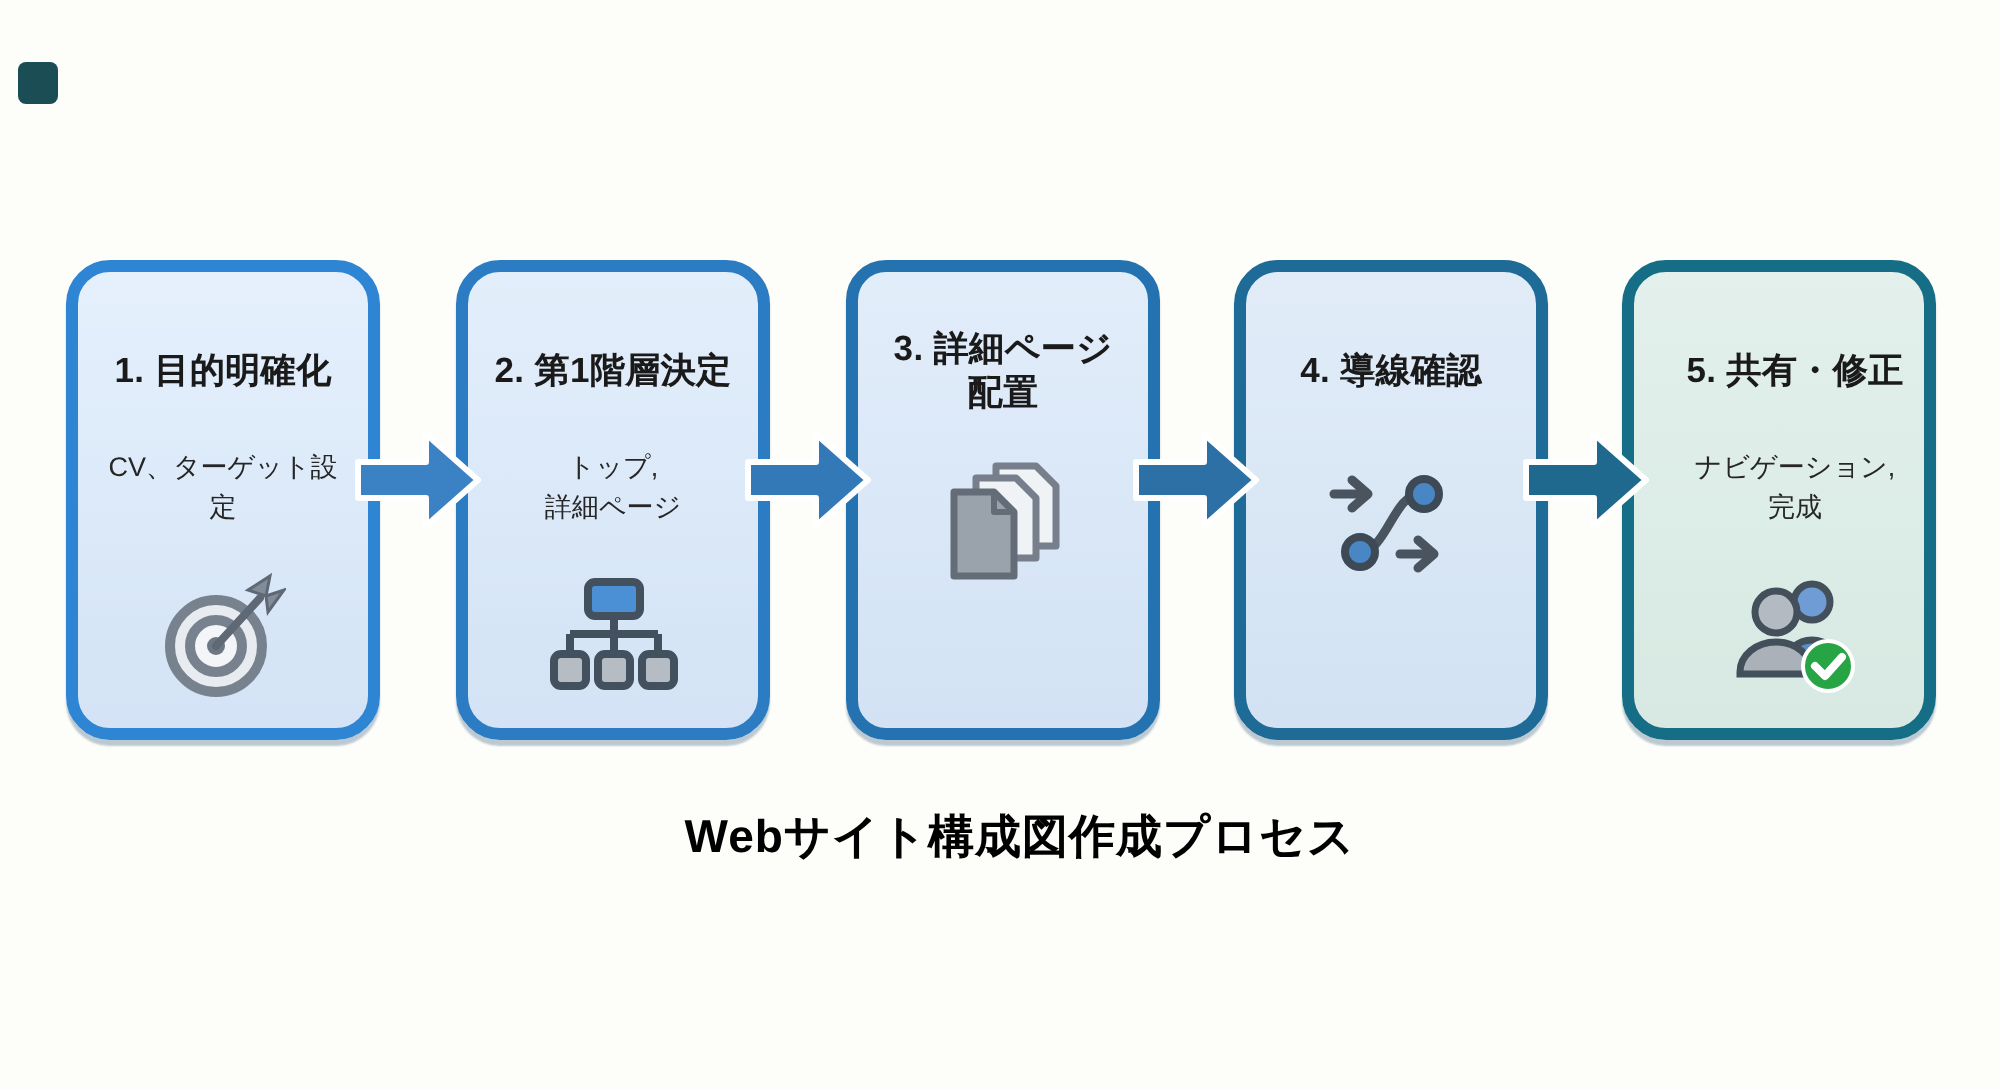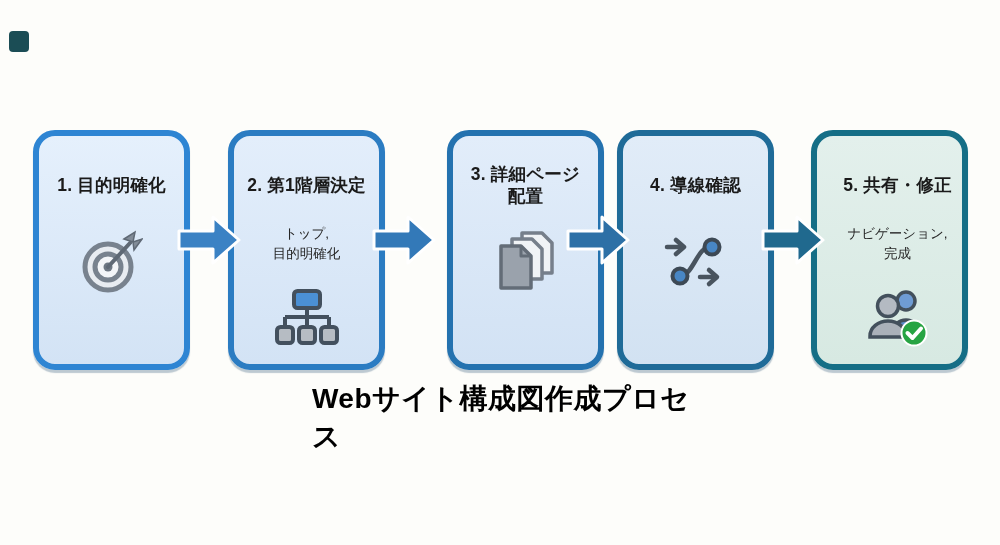--- a/index.html
+++ b/index.html
@@ -22,21 +22,21 @@
     box-sizing: border-box;
     border: 6px solid var(--bc, #2e85d3);
     border-radius: 22px;
     background: linear-gradient(180deg, var(--bg1, #e5f0fc), var(--bg2, #d3e3f5));
     box-shadow: 0 3px 1px rgba(25, 70, 105, 0.28);
     display: flex; flex-direction: column; align-items: center;
     padding: 20px 4px 0 4px;
   }
   .card.p1 { left: 33px; }
   .card.p2 { left: 228px; }
-  .card.p3 { left: 447px; }
+  .card.p3 { left: 423px; border-radius: 20px; }
   .card.p4 { left: 617px; }
   .card.p5 { left: 811px; padding-left: 20px; }
 
   .card-title {
     height: 60px; display: flex; align-items: center; justify-content: center;
     font-size: 17.5px; font-weight: bold; color: #1a1a1a;
     text-align: center; white-space: pre-line; line-height: 1.25;
     letter-spacing: 0.2px;
   }
   .card-sub {
@@ -58,48 +58,50 @@
   .arrow.a4 { left: 761px; }
 
   .caption-row {
     position: absolute; left: 0; right: 0; top: 403px; height: 30px;
     display: flex; align-items: center; justify-content: center; gap: 22px;
   }
   .caption-line { height: 2px; border-radius: 1px; }
   .caption-line.left  { width: 298px; }
   .caption-line.right { width: 278px; }
   .caption-text {
-    font-size: 28px; font-weight: bold; letter-spacing: 0.5px;
+    font-size: 23px; font-weight: bold; letter-spacing: 0.5px;
   }
 </style>
 </head>
 <body style="background: rgb(253, 253, 250);">
 
 <div class="stage">
 
   <div class="corner-mark" style="background: rgb(27, 77, 85);"></div>
 
   <div class="card p1" style="--bc: #2e85d3; --bg1: #e5f0fc; --bg2: #d3e3f5;">
     <div class="card-title">1. 目的明確化</div>
+    <div class="card-sub">CV、ターゲット設
+定</div>
     <div class="card-icon">
       <svg width="62" height="66" viewBox="0 0 62 66">
         <circle cx="27" cy="38" r="23" fill="#e8ecf1" stroke="#78828e" stroke-width="5"></circle>
         <circle cx="27" cy="38" r="13" fill="#f3f5f8" stroke="#78828e" stroke-width="5"></circle>
         <circle cx="27" cy="38" r="4.5" fill="#6d7783"></circle>
         <line x1="27" y1="38" x2="49" y2="14" stroke="#5f6975" stroke-width="4" stroke-linecap="round"></line>
         <path d="M43,10 L54,3 L52,13 Z" fill="#828c98" stroke="#5f6975" stroke-width="1.5"></path>
         <path d="M52,13 L61,10 L53,21 Z" fill="#828c98" stroke="#5f6975" stroke-width="1.5"></path>
       </svg>
     </div>
   </div>
 
   <div class="card p2" style="--bc: #2b7cc2; --bg1: #e3eefb; --bg2: #d3e3f5;">
     <div class="card-title">2. 第1階層決定</div>
     <div class="card-sub">トップ,
-目的明確化</div>
+詳細ページ</div>
     <div class="card-icon">
       <svg width="64" height="58" viewBox="0 0 64 58">
         <path d="M32 18 V28 M10 28 H54 M10 28 V38 M32 28 V38 M54 28 V38" stroke="#43505e" stroke-width="4" fill="none"></path>
         <rect x="19" y="2" width="26" height="17" rx="3.5" fill="#4b90d5" stroke="#43505e" stroke-width="4"></rect>
         <rect x="2" y="38" width="16" height="16" rx="3.5" fill="#b6bcc3" stroke="#43505e" stroke-width="4"></rect>
         <rect x="24" y="38" width="16" height="16" rx="3.5" fill="#b6bcc3" stroke="#43505e" stroke-width="4"></rect>
         <rect x="46" y="38" width="16" height="16" rx="3.5" fill="#b6bcc3" stroke="#43505e" stroke-width="4"></rect>
       </svg>
     </div>
   </div>

